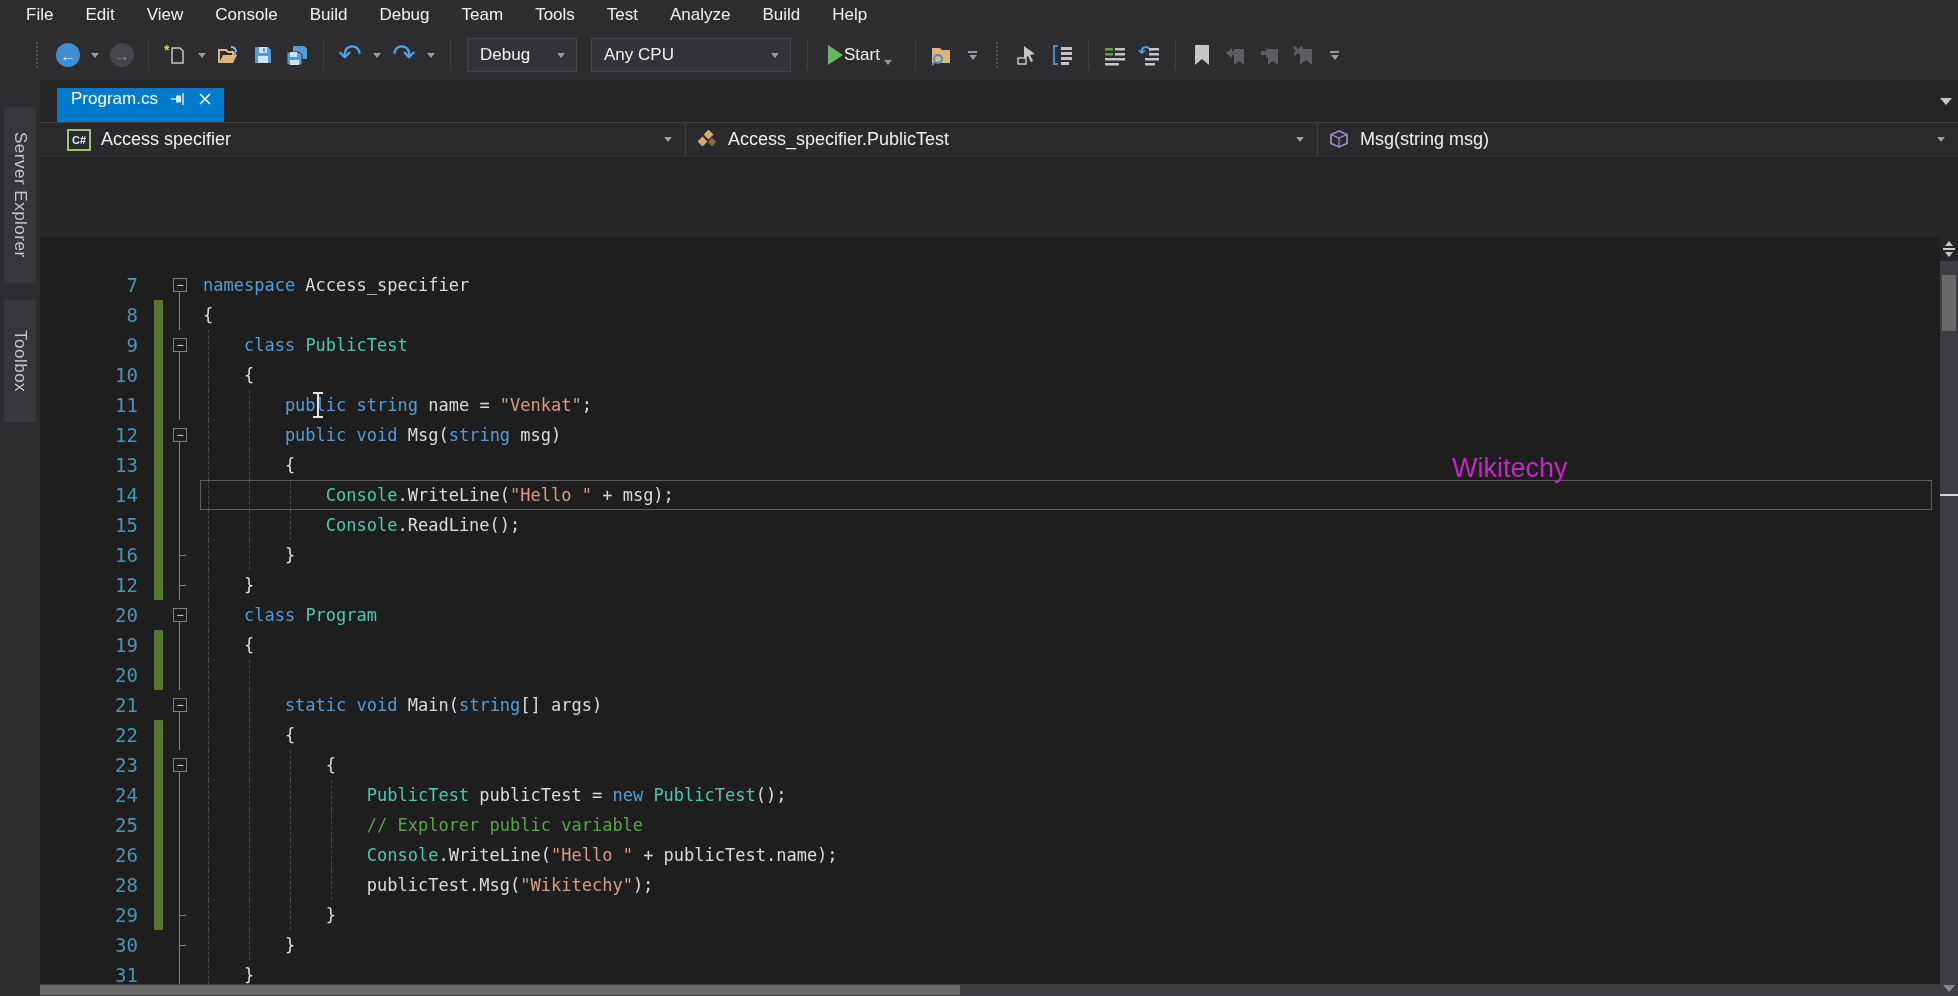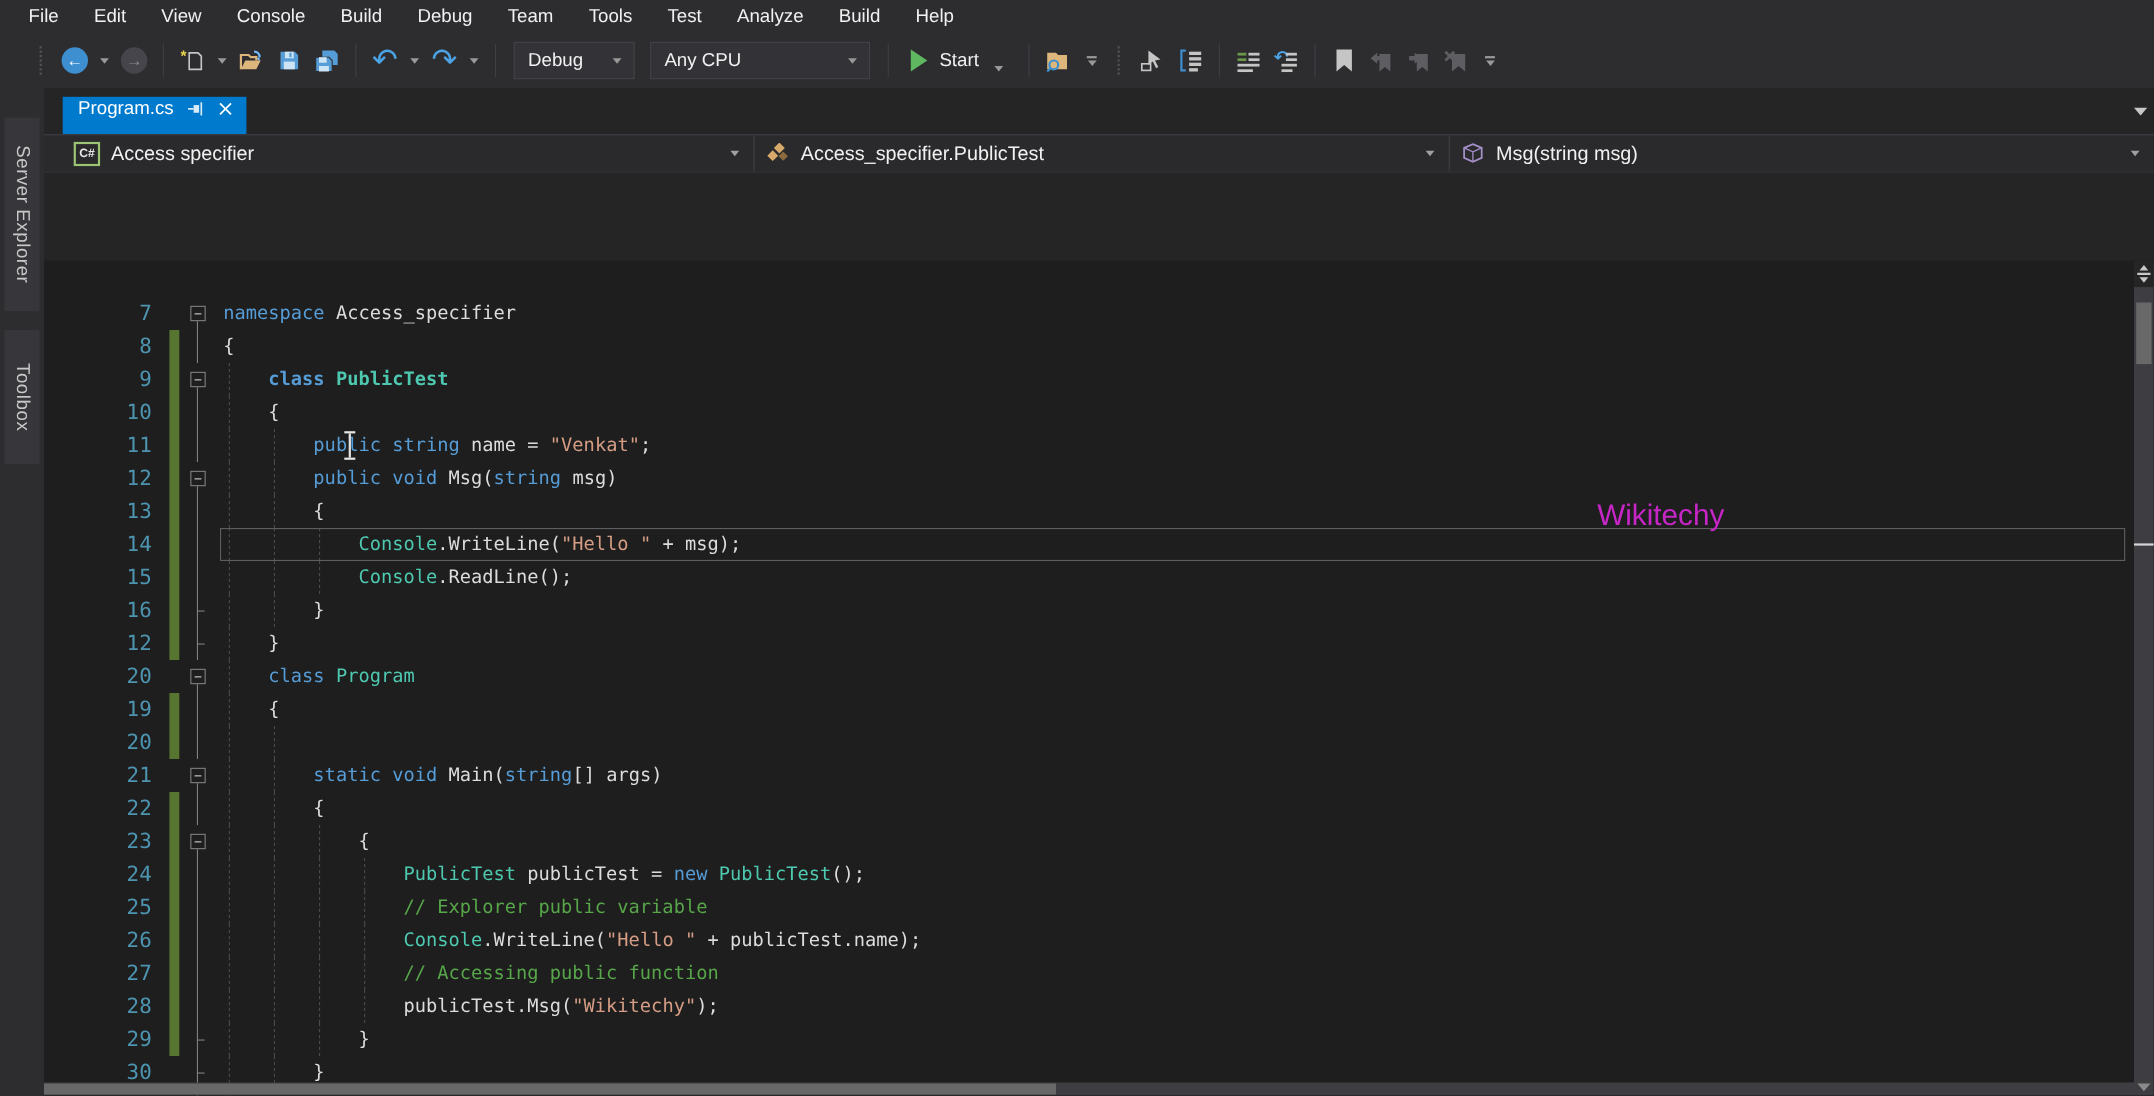--- a/index.html
+++ b/index.html
@@ -21,21 +21,21 @@
              justify-content:center; font-size:15px; font-weight:bold; }
   .circle.back { background:#3E8FD0; color:#fff; }
   .circle.fwd  { background:#45454B; color:#8C8C92; }
   .chev { width:0; height:0; border-left:4px solid transparent; border-right:4px solid transparent;
           border-top:5px solid #999; margin:0 3px; }
   .glyph-undo { color:#4BA3E3; font-size:28px; line-height:28px; font-family:"DejaVu Sans",sans-serif; }
   .combo { height:34px; background:#333337; border:1px solid #434346; color:#F1F1F1;
            display:flex; align-items:center; font-size:17px; padding:0 8px 0 12px; margin:0 4px; }
   .combo .chev { margin-left:auto; }
   .combo.debug { width:110px; } .combo.cpu { width:200px; }
-  .start { display:flex; align-items:flex-end; gap:11px; padding:0 8px; }
+  .start { display:flex; align-items:flex-end; gap:1px; padding:0 8px; }
   .start-tri { width:0; height:0; border-left:15px solid #5FB85F;
                border-top:10px solid transparent; border-bottom:10px solid transparent; }
   .start-label { color:#F1F1F1; font-size:17px; }
   .overflow { display:flex; flex-direction:column; align-items:center; gap:2px; margin-left:4px; }
   .overflow .bar { width:9px; height:2px; background:#999; }
 
   
   .side-strip { position:absolute; left:0; top:80px; width:40px; height:916px; background:#2D2D30; }
   .side-tab { position:absolute; left:4px; width:32px; background:#37373B; color:#C8C8C8;
               font-size:17px; writing-mode:vertical-rl; text-align:center; display:flex;
@@ -354,21 +354,21 @@
           </div>
           <div class="code"><span style="margin-left: calc(0ch); display: inline-block;"><span class="tk-p">{</span></span></div>
         </div>
         <div class="row">
           <div class="num">9</div>
           <div class="chg on"></div>
           <div class="out">
             <div class="fold-box">−</div>
             <div class="out-line" style="top: 22px;"></div>
           </div>
-          <div class="code"><div class="guide" style="left: calc(0ch + 5px);"></div><span style="margin-left: calc(4ch); display: inline-block; font-weight: bold;"><span class="tk-k">class</span><span class="tk-p"> </span><span class="tk-t">PublicTest</span></span></div>
+          <div class="code"><div class="guide" style="left: calc(0ch + 5px);"></div><span style="margin-left: calc(4ch); display: inline-block;"><span class="tk-k">class</span><span class="tk-p"> </span><span class="tk-t">PublicTest</span></span></div>
         </div>
         <div class="row">
           <div class="num">10</div>
           <div class="chg on"></div>
           <div class="out">
             <div class="out-line"></div>
           </div>
           <div class="code"><div class="guide" style="left: calc(0ch + 5px);"></div><span style="margin-left: calc(4ch); display: inline-block;"><span class="tk-p">{</span></span></div>
         </div>
         <div class="row">
@@ -498,28 +498,20 @@
           </div>
           <div class="code"><div class="guide" style="left: calc(0ch + 5px);"></div><div class="guide" style="left: calc(4ch + 5px);"></div><div class="guide" style="left: calc(8ch + 5px);"></div><div class="guide" style="left: calc(12ch + 5px);"></div><span style="margin-left: calc(16ch); display: inline-block;"><span class="tk-c">// Explorer public variable</span></span></div>
         </div>
         <div class="row">
           <div class="num">26</div>
           <div class="chg on"></div>
           <div class="out">
             <div class="out-line"></div>
           </div>
           <div class="code"><div class="guide" style="left: calc(0ch + 5px);"></div><div class="guide" style="left: calc(4ch + 5px);"></div><div class="guide" style="left: calc(8ch + 5px);"></div><div class="guide" style="left: calc(12ch + 5px);"></div><span style="margin-left: calc(16ch); display: inline-block;"><span class="tk-t">Console</span><span class="tk-p">.WriteLine(</span><span class="tk-s">"Hello "</span><span class="tk-p"> + publicTest.name);</span></span></div>
-        </div>
-        <div class="row">
-          <div class="num">27</div>
-          <div class="chg on"></div>
-          <div class="out">
-            <div class="out-line"></div>
-          </div>
-          <div class="code"><div class="guide" style="left: calc(0ch + 5px);"></div><div class="guide" style="left: calc(4ch + 5px);"></div><div class="guide" style="left: calc(8ch + 5px);"></div><div class="guide" style="left: calc(12ch + 5px);"></div><span style="margin-left: calc(16ch); display: inline-block;"><span class="tk-c">// Accessing public function</span></span></div>
         </div>
         <div class="row">
           <div class="num">28</div>
           <div class="chg on"></div>
           <div class="out">
             <div class="out-line"></div>
           </div>
           <div class="code"><div class="guide" style="left: calc(0ch + 5px);"></div><div class="guide" style="left: calc(4ch + 5px);"></div><div class="guide" style="left: calc(8ch + 5px);"></div><div class="guide" style="left: calc(12ch + 5px);"></div><span style="margin-left: calc(16ch); display: inline-block;"><span class="tk-p">publicTest.Msg(</span><span class="tk-s">"Wikitechy"</span><span class="tk-p">);</span></span></div>
         </div>
         <div class="row">

